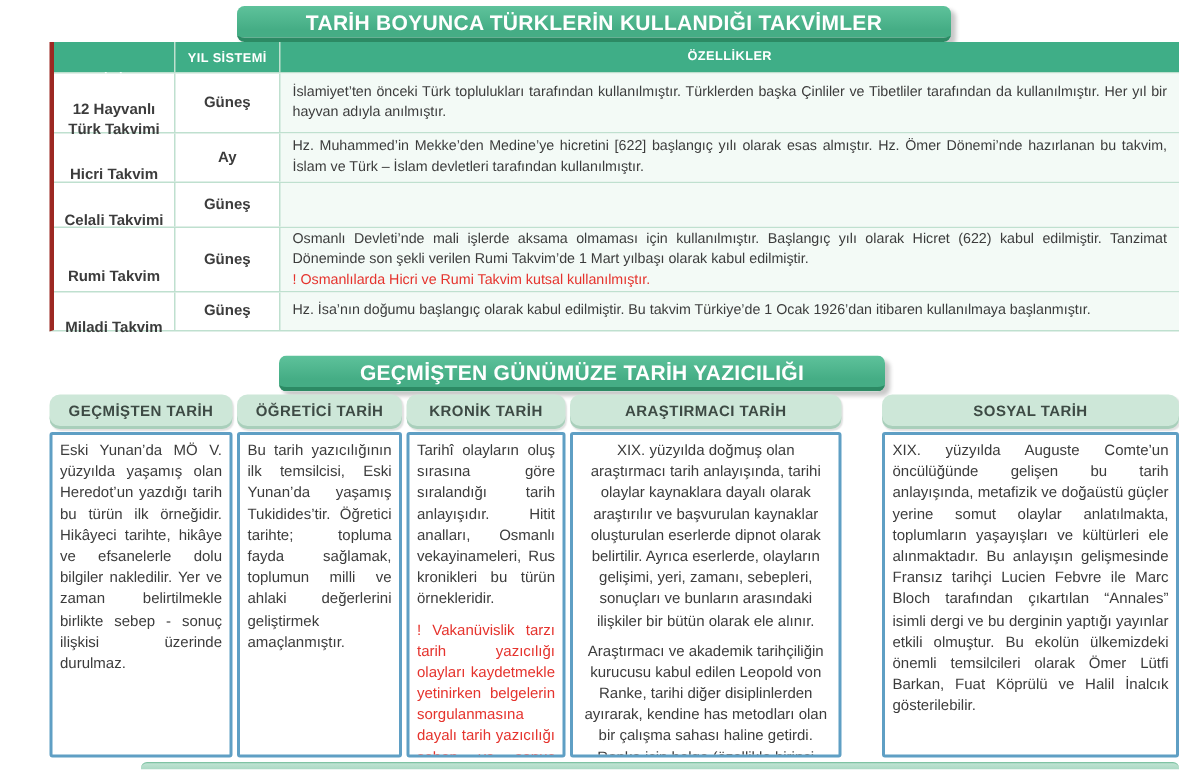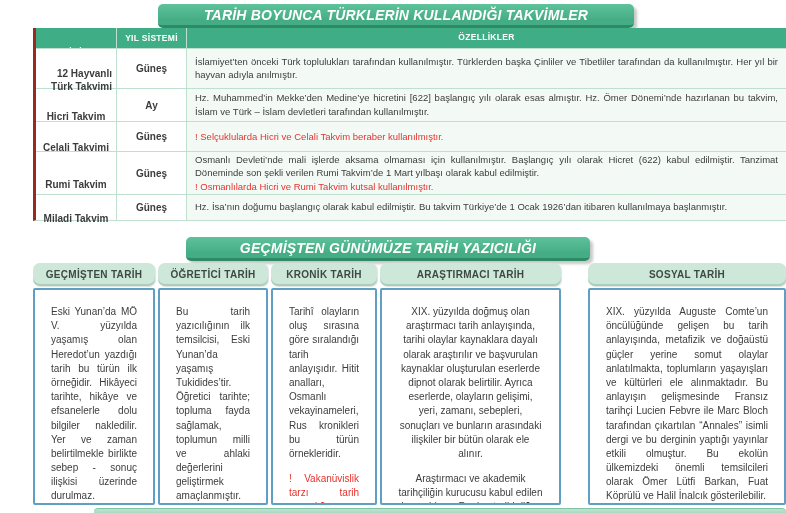--- a/index.html
+++ b/index.html
@@ -7,21 +7,21 @@
     position:relative; width:786px; height:513px; overflow:hidden;
     background:#fff; font-family:"Liberation Sans", sans-serif; color:#3c3c3c;
   }
   
   .banner{
     position:absolute; display:flex; align-items:center; justify-content:center;
     background:linear-gradient(180deg,#5ec29b 0%,#45ad85 75%);
     border-bottom:3px solid #2c8a64; border-radius:5px;
     box-shadow:3px 3px 3px rgba(0,0,0,0.22);
     color:#fff; font-weight:bold; font-size:14px; letter-spacing:.2px;
-    text-align:right; white-space:nowrap;font-style:italic;
+    text-align:right; white-space:nowrap;
   }
   .banner1{ left:158px; top:4px;  width:476px; height:21px; }
   .banner2{ left:186px; top:237px; width:404px; height:21px; }
 
   
   .table1{
     position:absolute; left:33px; top:28px; width:753px;
     border-left:3px solid #9c2822; border-bottom:1px solid #bfe0cf;
     box-sizing:border-box;
   }
@@ -30,21 +30,21 @@
     height:20px; background:#3fae87; color:#fff;
   }
   .t1-head .t1-name,.t1-head .t1-sys,.t1-head .t1-feat{
     font-size:8.5px; font-weight:bold; letter-spacing:.3px;
     display:flex; align-items:center; justify-content:center;
   }
   .t1-body{ border-top:1px solid #bfe0cf; background:#fff; }
   .r1{height:40px;} .r2{height:33px;} .r3{height:30px;} .r4{height:43px;} .r5{height:26px;}
   .t1-name{
     width:80px; flex:none; display:flex; align-items:center; justify-content:center;
-    text-align:right; font-weight:bold; font-size:10px; line-height:1.25; padding:0 4px;
+    text-align:center; font-weight:bold; font-size:10px; line-height:1.25; padding:0 4px;
     box-sizing:border-box;
     margin-top:24px;
   }
   .t1-sys{
     width:70px; flex:none; display:flex; align-items:center; justify-content:center;
     font-weight:bold; font-size:10px; border-left:1px solid #bfe0cf; box-sizing:border-box;
   }
   .t1-feat{
     flex:1; border-left:1px solid #bfe0cf; box-sizing:border-box;
     display:flex; flex-direction:column; justify-content:center;
@@ -63,21 +63,21 @@
     display:flex; align-items:center; justify-content:center;
     font-size:10px; font-weight:bold; color:#3d4a44; letter-spacing:.3px;
     white-space:nowrap;
   }
   .hbox{
     position:absolute; top:288px; height:217px; box-sizing:border-box;
     border:2px solid #5f9fc4; border-radius:2px; background:#fff;
     padding:4px 5px; font-size:10px; line-height:1.42; text-align:justify;
     overflow:hidden;
   }
-  .hbox p{ margin:11px; }
+  .hbox p{ margin:0; }
   .hbox p + p{ margin-top:6px; }
   .c1{ left:33px;  width:122px; }
   .c2{ left:158px; width:110px; }
   .c3{ left:271px; width:106px; }
   .c4{ left:380px; width:181px;text-align:center; }
   .c5{ left:588px; width:198px; }
 
   
   .bottom-strip{
     position:absolute; left:94px; top:508px; width:692px; height:5px;
@@ -116,21 +116,20 @@
       <div class="t1-feat">
         <span>Hz. Muhammed’in Mekke’den Medine’ye hicretini [622] başlangıç yılı olarak esas almıştır. Hz. Ömer Dönemi’nde hazırlanan bu takvim, İslam ve Türk – İslam devletleri tarafından kullanılmıştır.</span>
         <span class="note"></span>
       </div>
     </div>
 
     <div class="t1-row t1-body r3">
       <div class="t1-name">Celali Takvimi</div>
       <div class="t1-sys">Güneş</div>
       <div class="t1-feat">
-        <span class="note">! Selçuklularda Hicri ve Celali Takvim beraber kullanılmıştır.</span>
       </div>
     </div>
 
     <div class="t1-row t1-body r4">
       <div class="t1-name">Rumi Takvim</div>
       <div class="t1-sys">Güneş</div>
       <div class="t1-feat">
         <span>Osmanlı Devleti’nde mali işlerde aksama olmaması için kullanılmıştır. Başlangıç yılı olarak Hicret (622) kabul edilmiştir. Tanzimat Döneminde son şekli verilen Rumi Takvim’de 1 Mart yılbaşı olarak kabul edilmiştir.</span>
         <span class="note">! Osmanlılarda Hicri ve Rumi Takvim kutsal kullanılmıştır.</span>
       </div>

